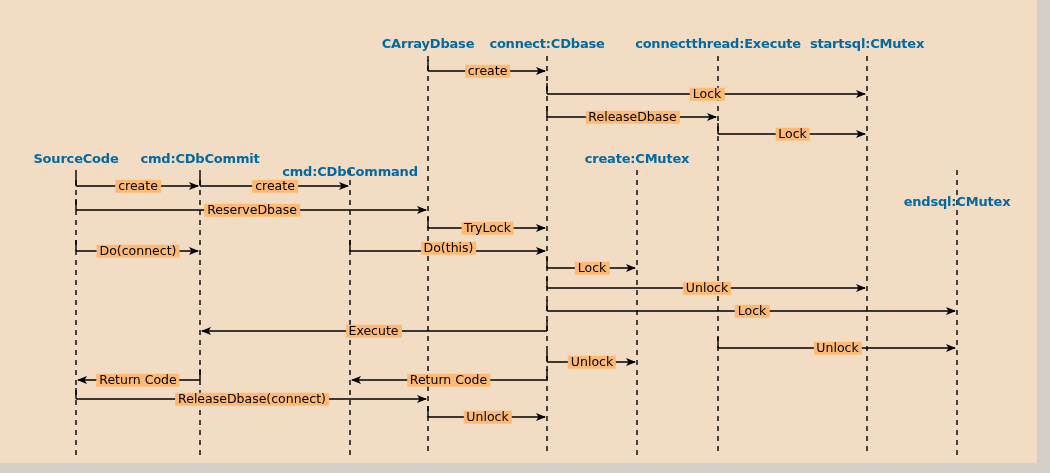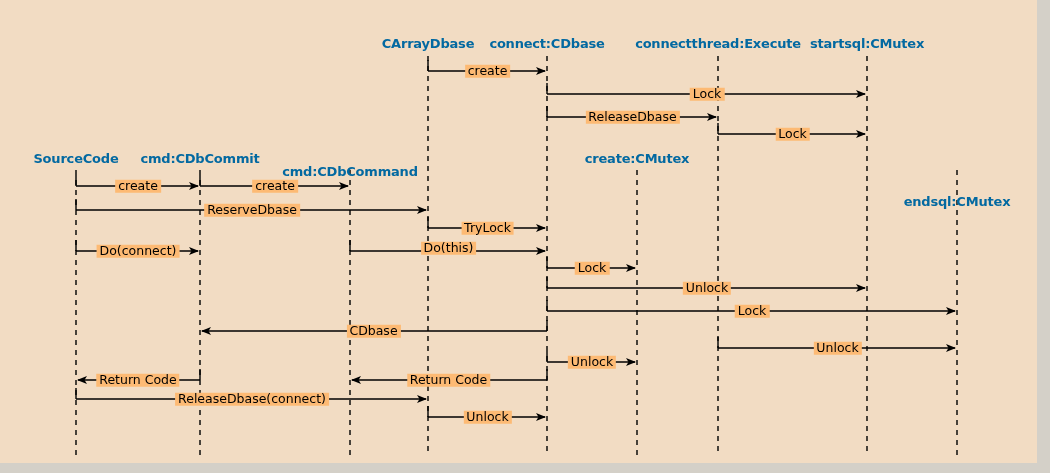--- a/index.html
+++ b/index.html
@@ -137,21 +137,21 @@
         <div class="msg-label" style="left: 792.5px; top: 134px;">Lock</div>
         <div class="msg-label" style="left: 138px; top: 186px;">create</div>
         <div class="msg-label" style="left: 275px; top: 186px;">create</div>
         <div class="msg-label" style="left: 252px; top: 210px;">ReserveDbase</div>
         <div class="msg-label" style="left: 487.5px; top: 228px;">TryLock</div>
         <div class="msg-label" style="left: 138px; top: 251px;">Do(connect)</div>
         <div class="msg-label" style="left: 448.5px; top: 248px;">Do(this)</div>
         <div class="msg-label" style="left: 592px; top: 268px;">Lock</div>
         <div class="msg-label" style="left: 707px; top: 288px;">Unlock</div>
         <div class="msg-label" style="left: 752px; top: 311px;">Lock</div>
-        <div class="msg-label" style="left: 373.5px; top: 331px;">CDbase</div>
+        <div class="msg-label" style="left: 373.5px; top: 331px;">Execute</div>
         <div class="msg-label" style="left: 837.5px; top: 348px;">Unlock</div>
         <div class="msg-label" style="left: 592px; top: 362px;">Unlock</div>
         <div class="msg-label" style="left: 448.5px; top: 380px;">Return Code</div>
         <div class="msg-label" style="left: 138px; top: 380px;">Return Code</div>
         <div class="msg-label" style="left: 252px; top: 399px; text-align: right;">ReleaseDbase(connect)</div>
         <div class="msg-label" style="left: 487.5px; top: 417px;">Unlock</div>
       </div>
   </div>
 </div>
 

